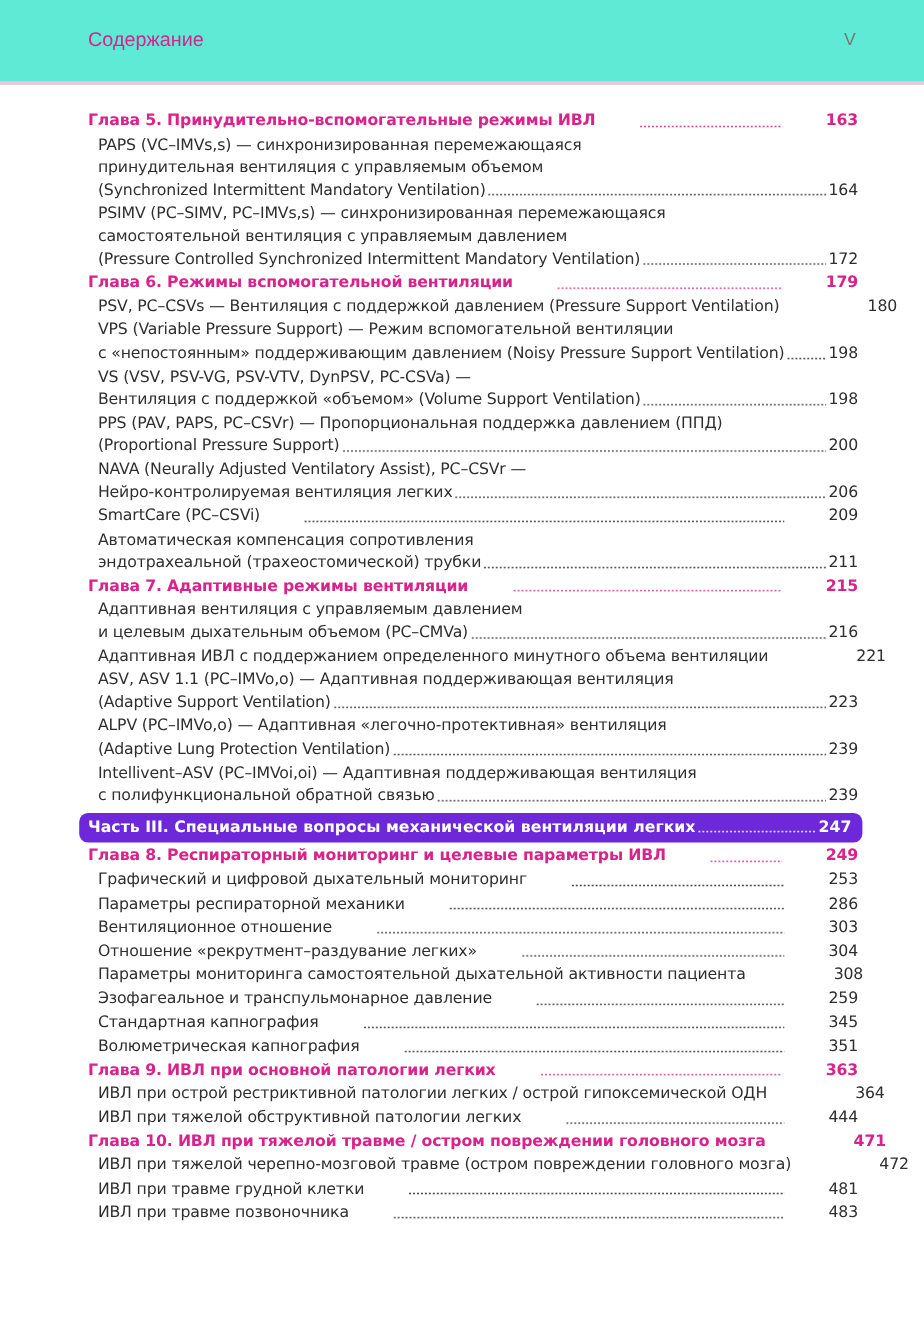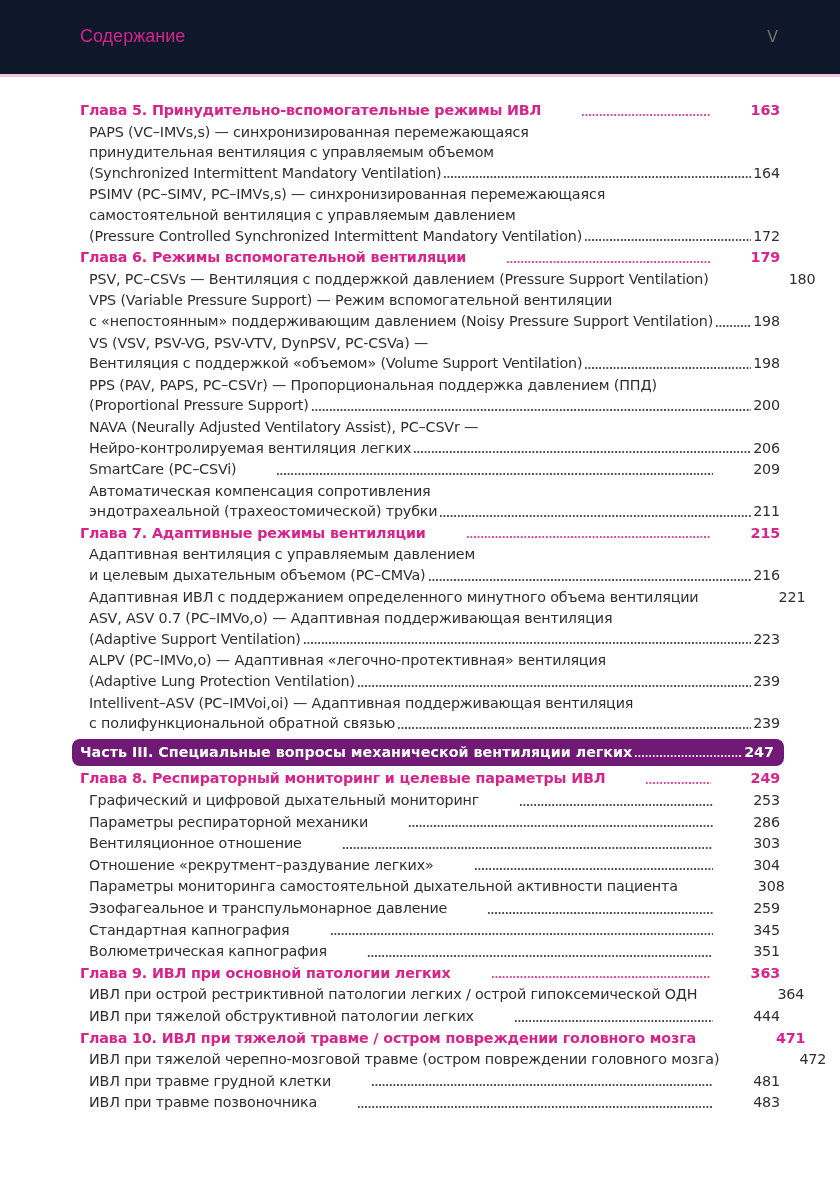--- a/index.html
+++ b/index.html
@@ -2,21 +2,21 @@
 <html><head>
   <meta charset="utf-8">
   <style>
     html, body { margin: 0; padding: 0; }
     body {
       width: 840px; height: 1200px; background: #ffffff; overflow: hidden;
       font-family: "DejaVu Sans", sans-serif; color: #2b2b2b; position: relative;
     }
     .header {
       position: absolute; left: 0; top: 0; width: 840px; height: 74px;
-      background: #0f172a; border-bottom: 3px solid #f4c6d8;
+      background: #5eead4; border-bottom: 3px solid #f4c6d8;
     }
     .header-title {
       position: absolute; left: 80px; top: 26px; font-size: 18px;
       color: #d4248e; font-family: "Liberation Sans", sans-serif;
     }
     .header-page {
       position: absolute; right: 62px; top: 28px; font-size: 16px; color: #777;
       font-family: "Liberation Sans", sans-serif;
     }
     .toc { position: absolute; left: 80px; top: 99px; width: 700px; }
@@ -28,21 +28,21 @@
     .entry { padding-left: 9px; color: #2e2e2e; margin-top: 1px; }
     .multi { display: block; }
     .last-line { display: flex; align-items: flex-end; }
     .leader {
       flex: 1; overflow: hidden; margin: 0 2px 5px 2px; height: 2px;
       background-image: radial-gradient(circle, currentColor 0.7px, transparent 0.9px);
       background-size: 3.6px 2px; background-repeat: repeat-x; opacity: 0.85;
     }
     .page { text-align: right; }
     .part {
-      background: #701a75; color: #ffffff; font-weight: bold; border-radius: 8px;
+      background: #6d28d9; color: #ffffff; font-weight: bold; border-radius: 8px;
       margin: 5px 0 2px -8px; padding: 3px 10px 4px 8px; width: 712px;
       box-sizing: border-box; font-size: 14.3px; line-height: 20.6px; display: flex; align-items: flex-end;
       white-space: nowrap;
     }
     .part .leader { color: #ffffff; }
   </style>
 </head>
 <body>
 
 <div class="header">
@@ -144,21 +144,21 @@
       <span class="leader"></span>
       <span class="page">216</span>
     </div>
   </div>
   <div class="row entry">
     <span>Адаптивная ИВЛ с поддержанием определенного минутного объема вентиляции</span>
     <span class="leader"></span>
     <span class="page">221</span>
   </div>
   <div class="row entry multi">
-    <span style="display:block">ASV, ASV 0.7 (PC–IMVo,o) — Адаптивная поддерживающая вентиляция</span>
+    <span style="display:block">ASV, ASV 1.1 (PC–IMVo,o) — Адаптивная поддерживающая вентиляция</span>
     <div class="last-line">
       <span>(Adaptive Support Ventilation)</span>
       <span class="leader"></span>
       <span class="page">223</span>
     </div>
   </div>
   <div class="row entry multi">
     <span style="display:block">ALPV (PC–IMVo,o) — Адаптивная «легочно-протективная» вентиляция</span>
     <div class="last-line">
       <span>(Adaptive Lung Protection Ventilation)</span>

